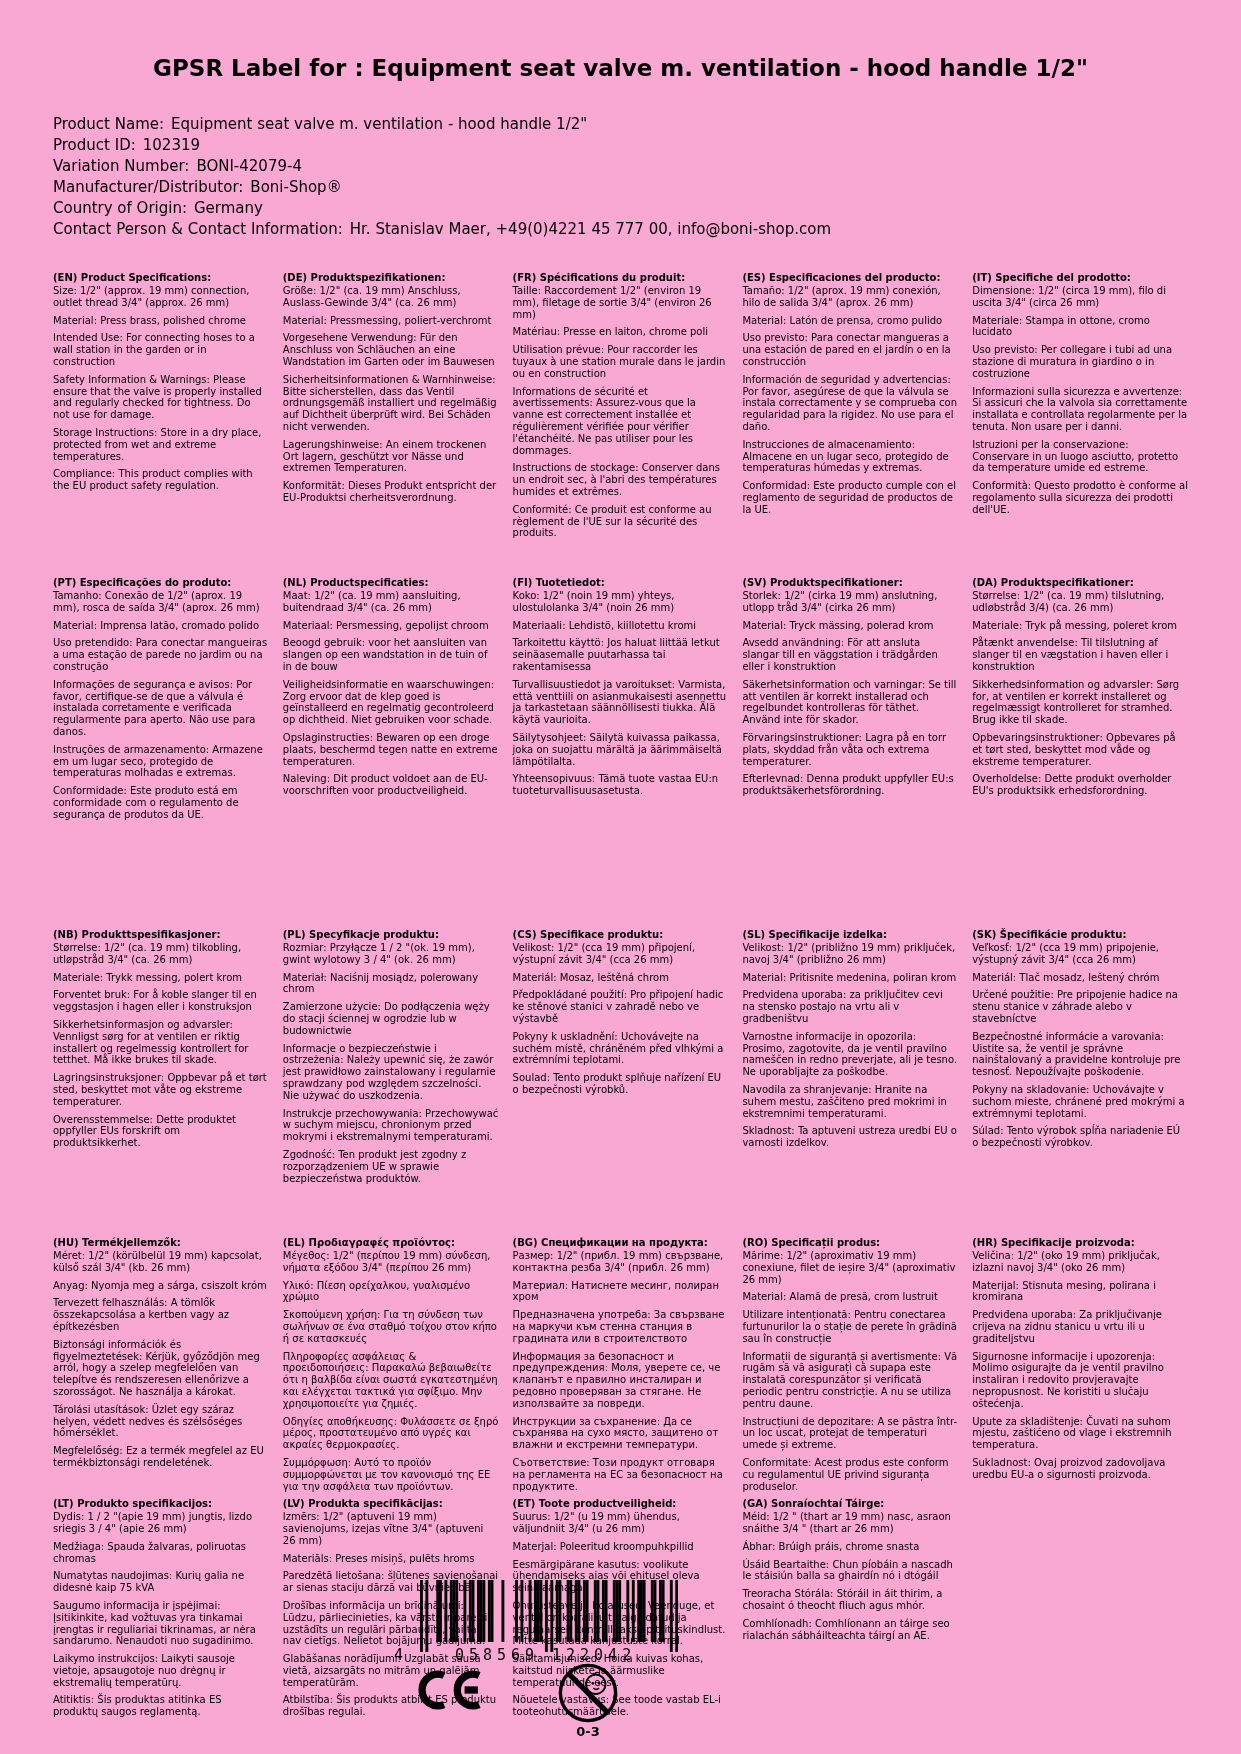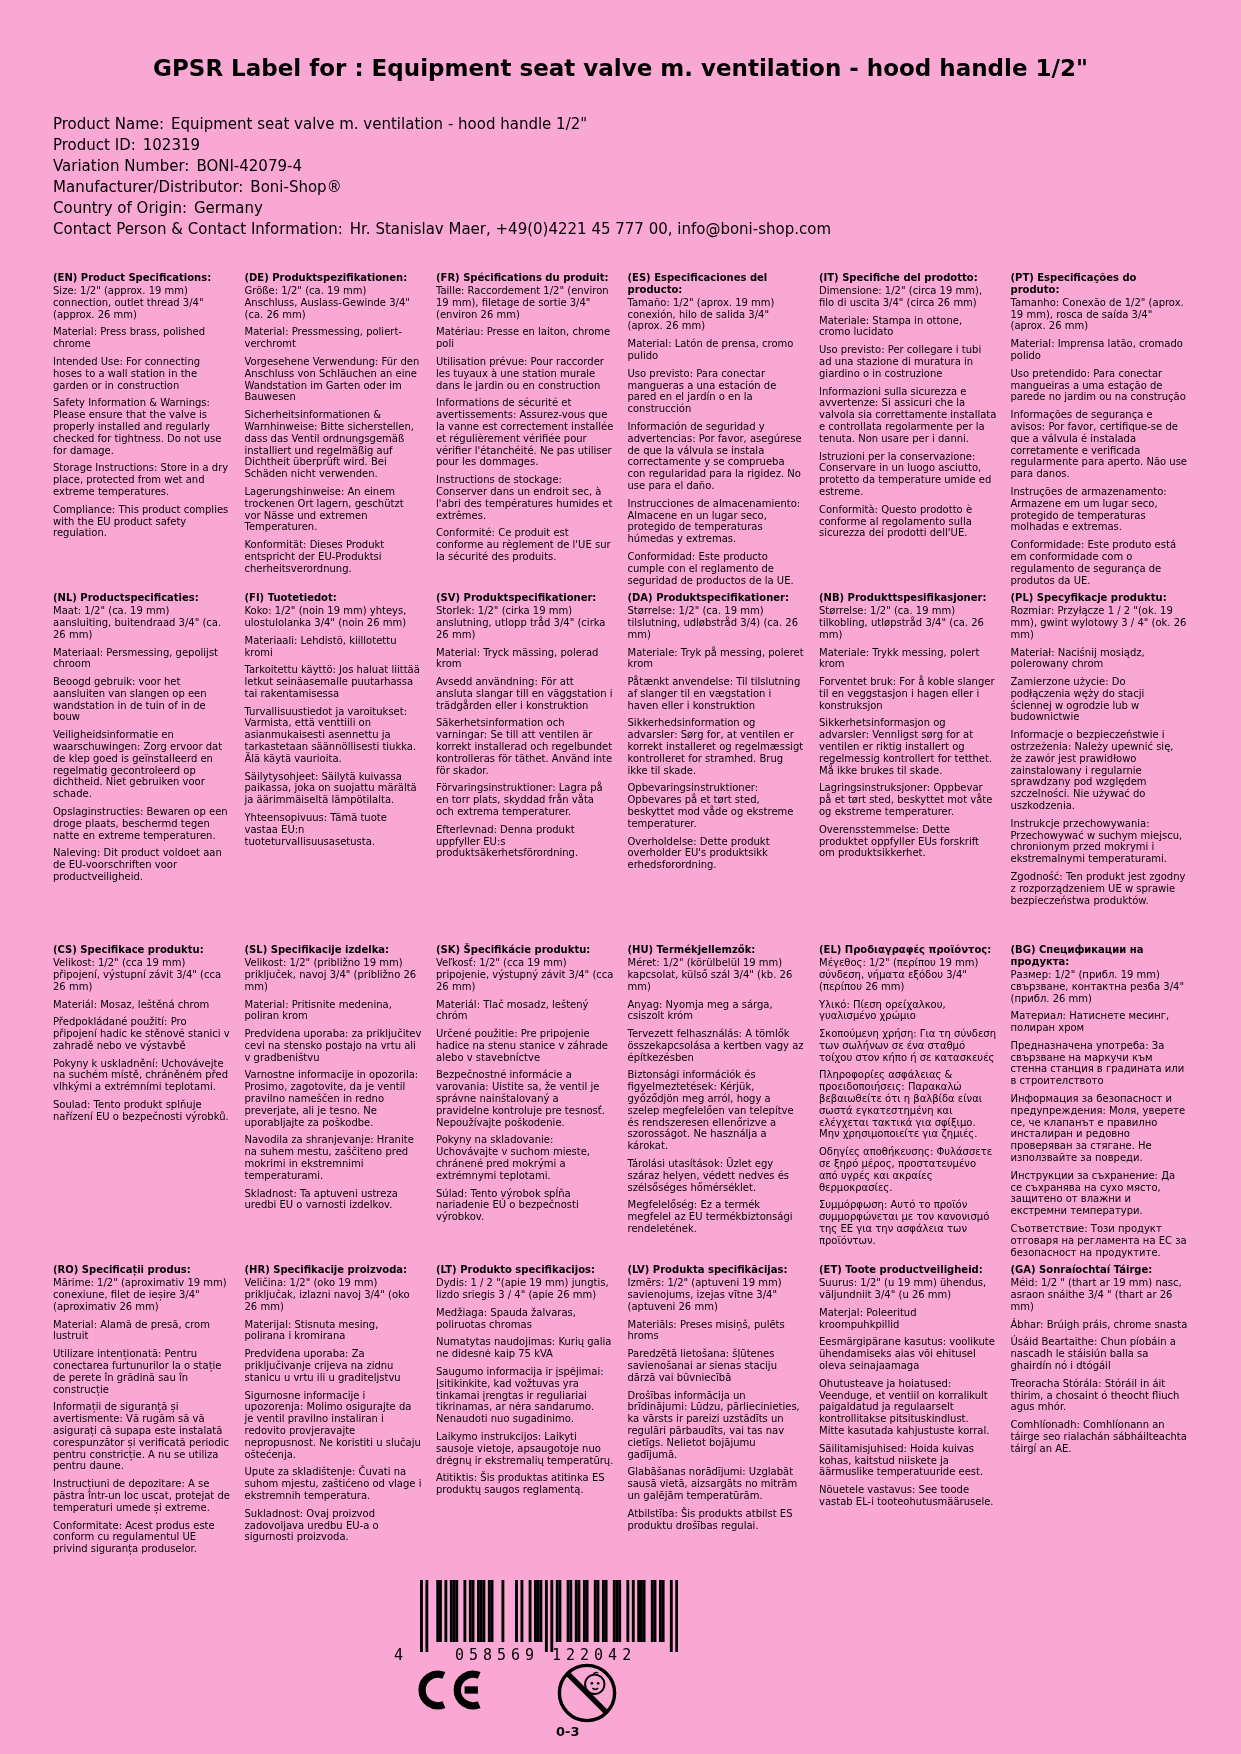--- a/index.html
+++ b/index.html
@@ -19,42 +19,42 @@
   .product-info{
     margin:30px 0 0 53px;
     font-size:15px;line-height:21px;
   }
   .pi-row{white-space:normal;}
   .pi-label{font-weight:normal;}
   .pi-value{margin-left:7px;}
   .lang-grid{
     margin:32px 53px 15px 53px;
     display:grid;
-    grid-template-columns:repeat(6,1fr);
+    grid-template-columns:repeat(5,1fr);
     column-gap:14px;
     grid-template-rows:minmax(305px,auto) minmax(352px,auto) minmax(308px,auto) auto;
   }
   .block{font-size:10px;line-height:1.18;}
   .block .bh{font-weight:bold;margin:0 0 1px 0;}
   .block p{margin:0 0 6px 0;}
   .bottom{
     position:absolute;left:0;top:1576px;width:1241px;height:178px;
   }
   #barcode-svg{position:absolute;left:420px;top:4px;}
   #barcode-svg rect{fill:#000;}
   .bc-digit{
     position:absolute;top:70px;
     font-family:"DejaVu Sans Mono",monospace;
     font-size:15px;
   }
   .bc-d0{left:394px;}
   .bc-d1{left:438px;width:118px;text-align:center;letter-spacing:5px;}
   .bc-d2{left:552px;width:118px;text-align:left;letter-spacing:5px;}
   .ce-mark{position:absolute;left:416px;top:94px;}
-  .age-mark{position:absolute;left:556px;top:86px;width:64px;}
+  .age-mark{position:absolute;left:556px;top:86px;width:64px;text-align:center;}
   .age-label{font-size:13px;font-weight:bold;margin-top:-4px;}
 </style>
 </head>
 <body>
 
 <div class="page">
 
   <h1 class="title">GPSR Label for : Equipment seat valve m. ventilation - hood handle 1/2"</h1>
 
   <div class="product-info">

